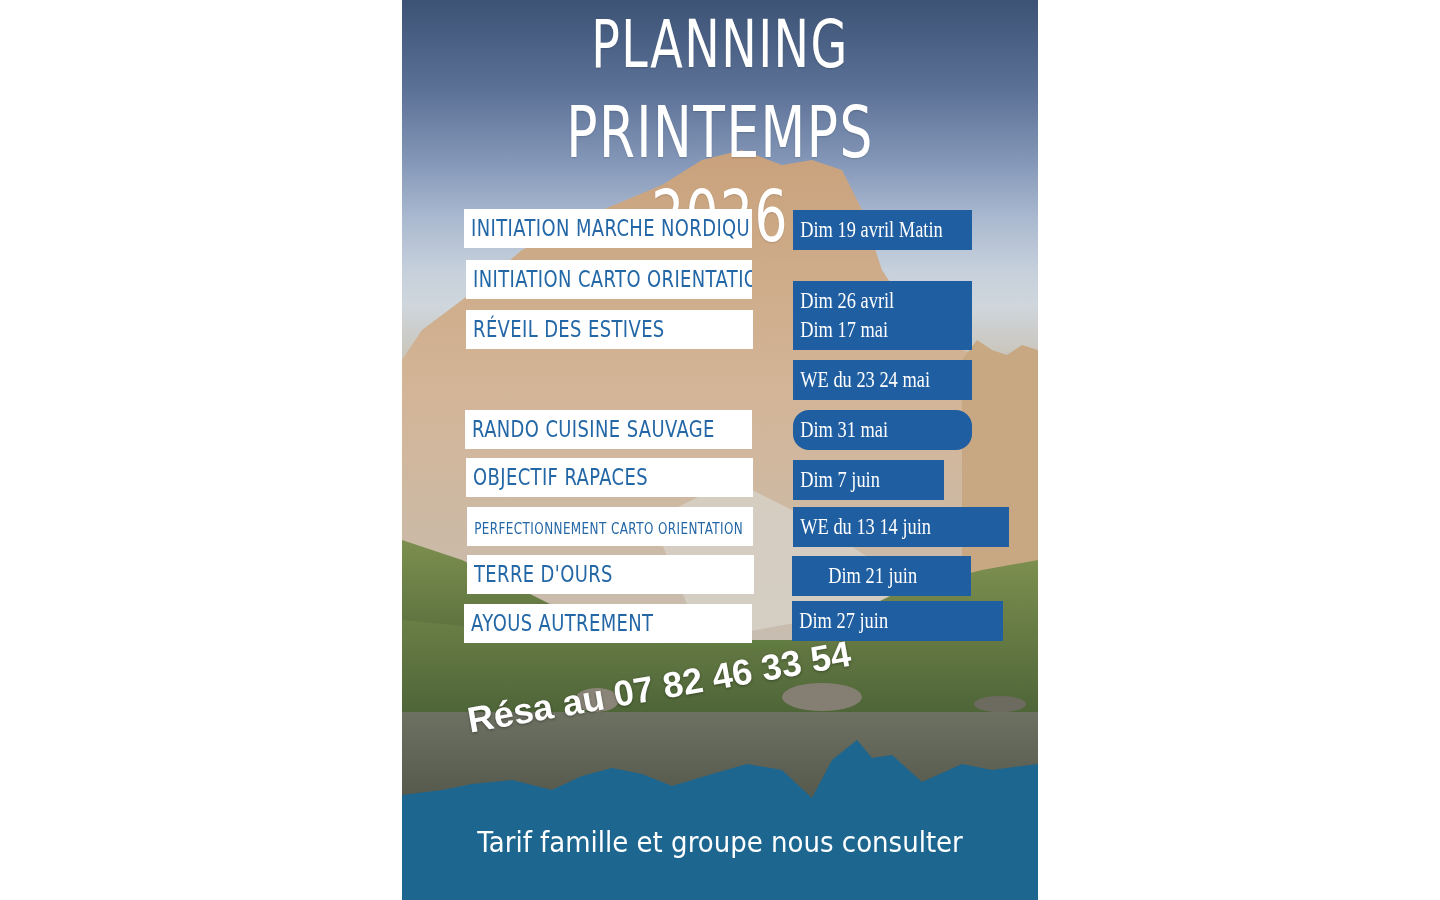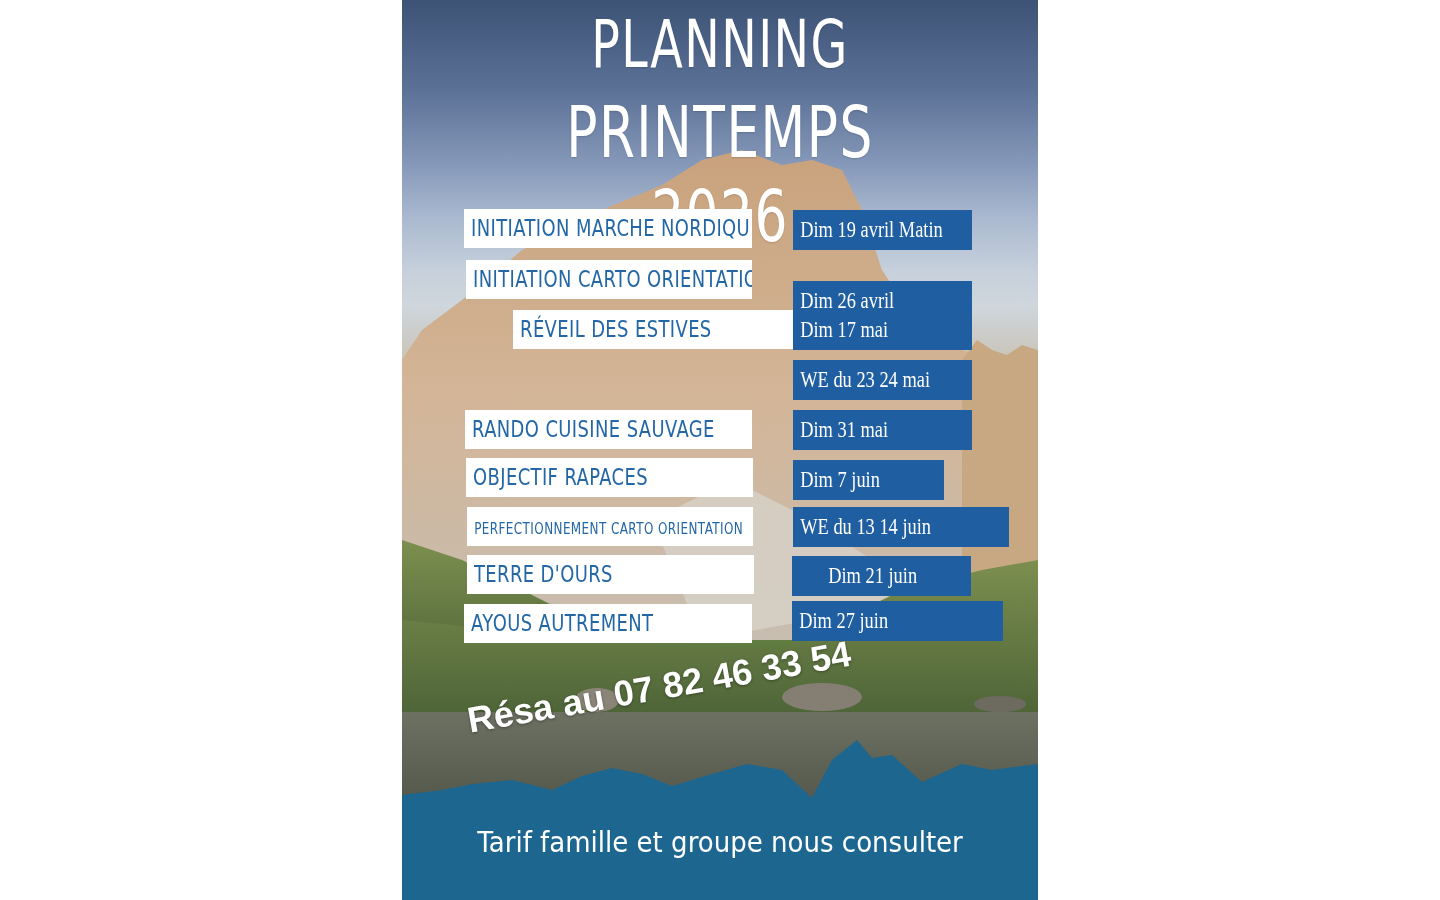--- a/index.html
+++ b/index.html
@@ -93,27 +93,27 @@
 
   <div class="title title-1">PLANNING</div>
   <div class="title title-2">PRINTEMPS 2026</div>
 
   <div class="act" style="left:62px; top:209px; width:288px;"><span>INITIATION MARCHE NORDIQUE</span></div>
   <div class="date" style="left:391px; top:210px; width:179px;"><span>Dim 19 avril Matin</span></div>
 
   <div class="act" style="left:64px; top:260px; width:286px;"><span>INITIATION CARTO ORIENTATION</span></div>
   <div class="date" style="left:391px; top:260px; width:179px;margin-top:21px;"><span>Dim 26 avril</span></div>
 
-  <div class="act" style="left:64px; top:310px; width:287px;margin-left:47px;"><span>RÉVEIL DES ESTIVES</span></div>
+  <div class="act" style="left:64px; top:310px; width:287px;"><span>RÉVEIL DES ESTIVES</span></div>
   <div class="date" style="left:391px; top:310px; width:179px;"><span>Dim 17 mai</span></div>
 
   <div class="date" style="left:391px; top:360px; width:179px;"><span>WE du 23 24 mai</span></div>
 
   <div class="act" style="left:63px; top:410px; width:287px;"><span>RANDO CUISINE SAUVAGE</span></div>
-  <div class="date" style="left:391px; top:410px; width:179px;"><span>Dim 31 mai</span></div>
+  <div class="date" style="left:391px; top:410px; width:179px;border-radius:16px;"><span>Dim 31 mai</span></div>
 
   <div class="act" style="left:64px; top:458px; width:287px;"><span>OBJECTIF RAPACES</span></div>
   <div class="date" style="left:391px; top:460px; width:151px;"><span>Dim 7 juin</span></div>
 
   <div class="act small" style="left:65px; top:507px; width:286px;"><span>PERFECTIONNEMENT CARTO ORIENTATION</span></div>
   <div class="date" style="left:391px; top:507px; width:216px;"><span>WE du 13 14 juin</span></div>
 
   <div class="act" style="left:65px; top:555px; width:287px;"><span>TERRE D'OURS</span></div>
   <div class="date" style="left:390px; top:556px; width:179px;text-align:center;"><span>Dim 21 juin</span></div>
 

